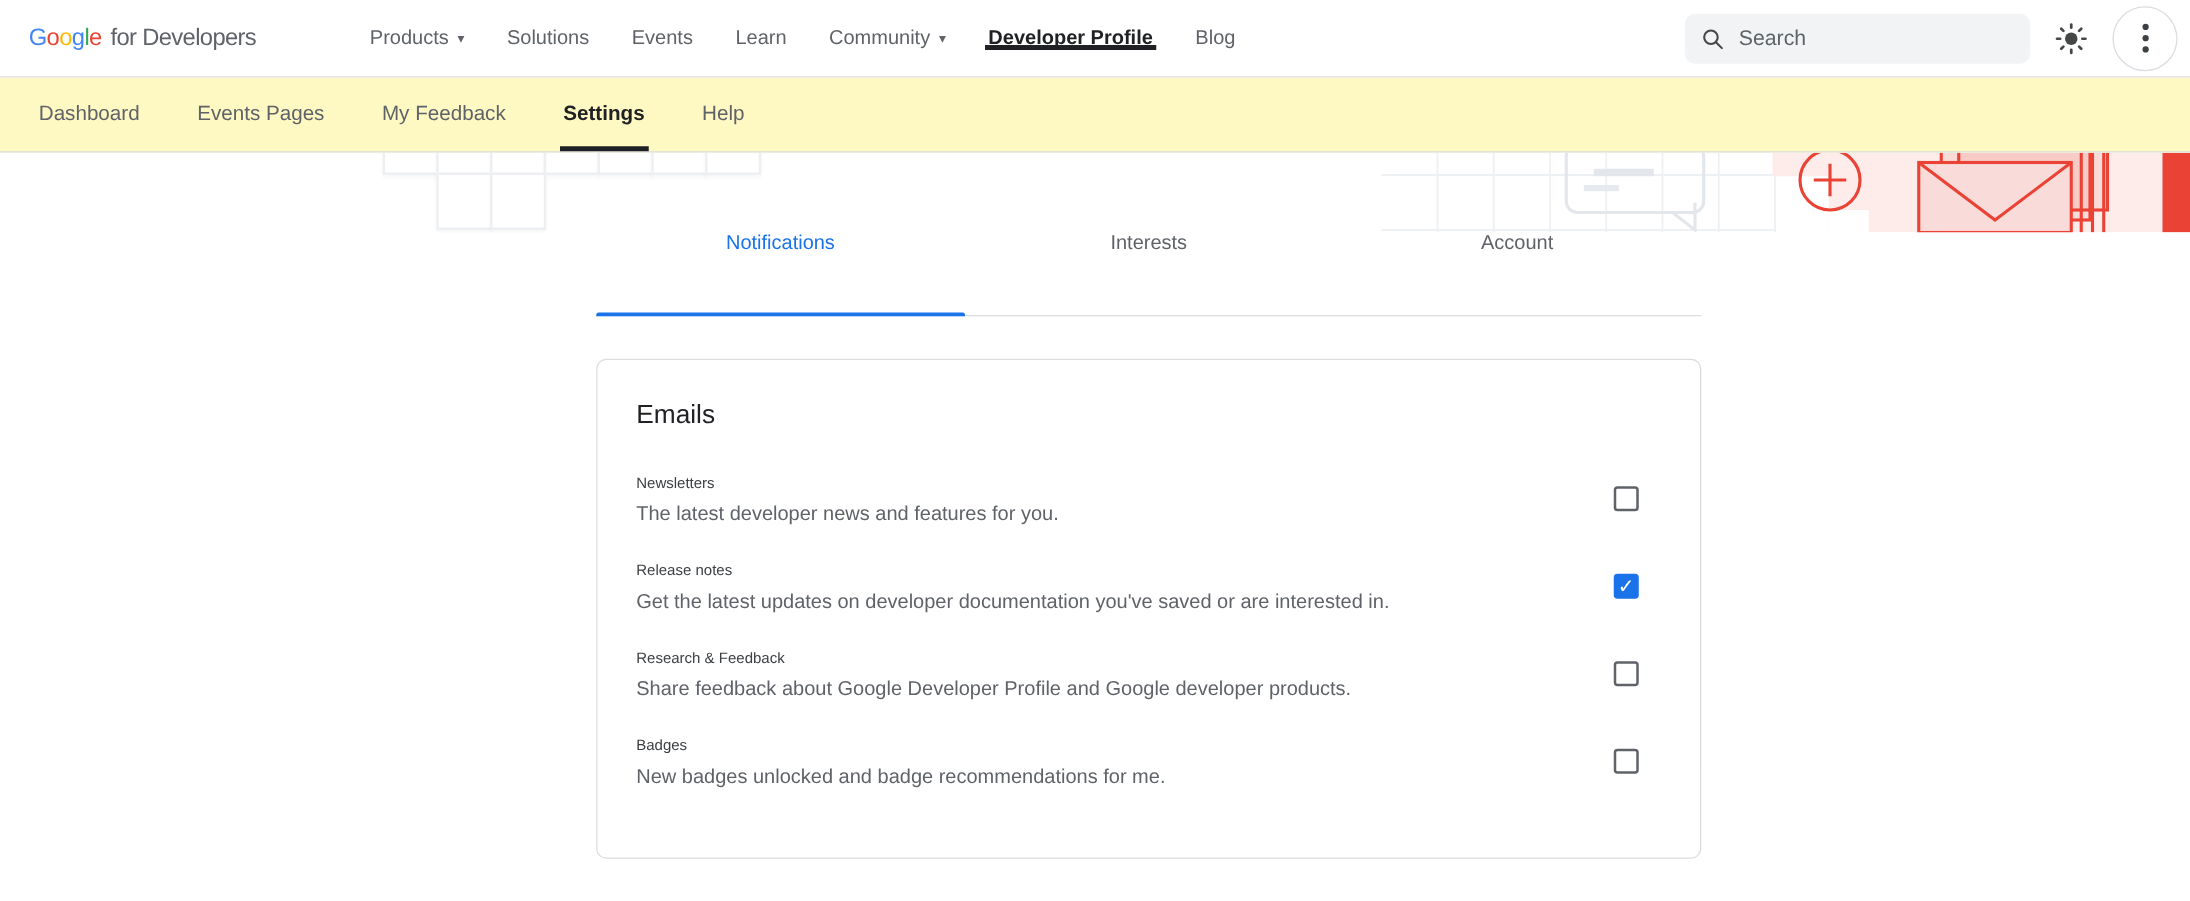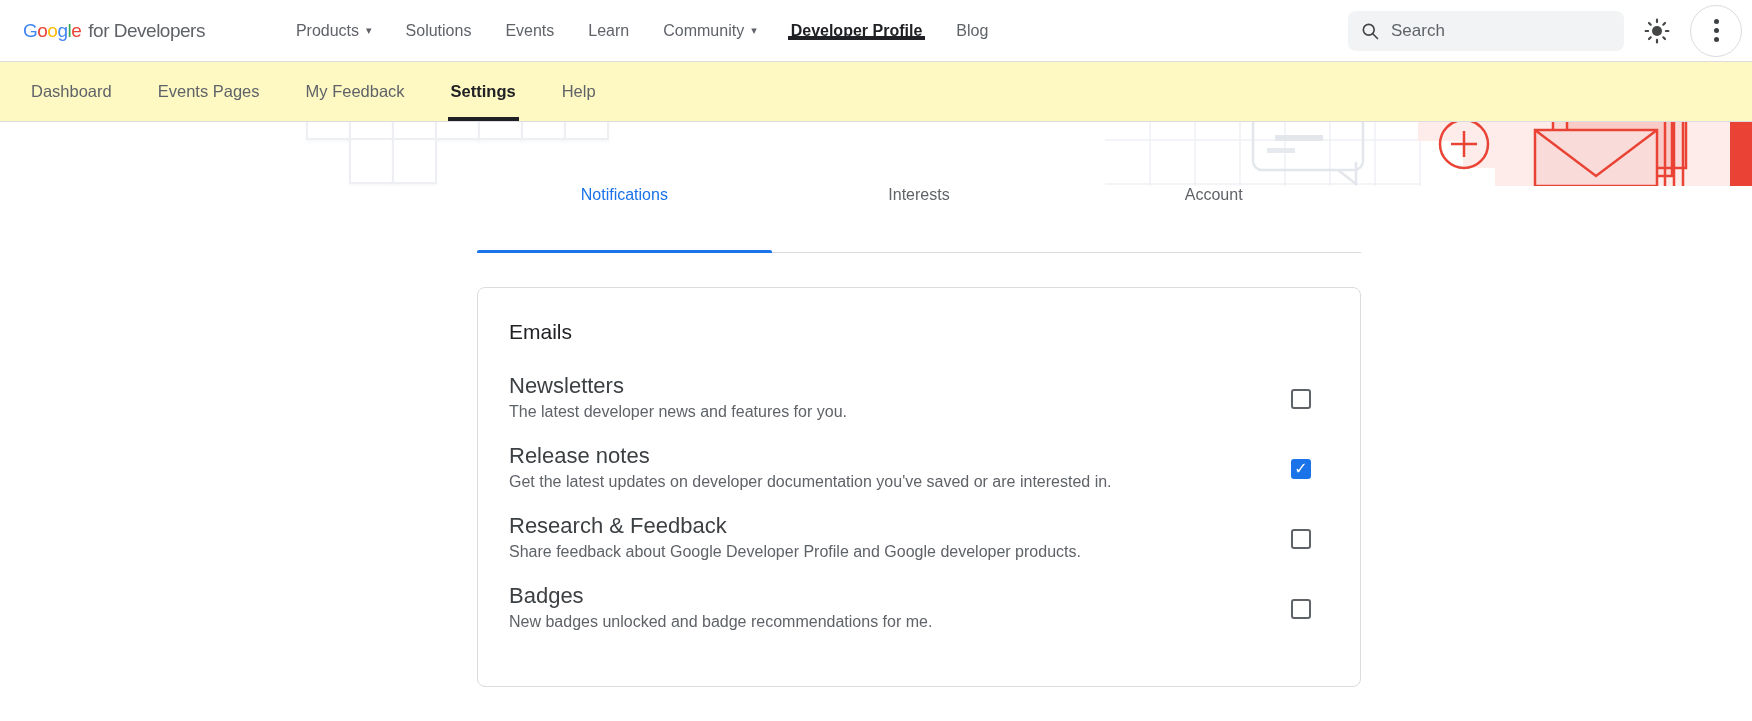--- a/index.html
+++ b/index.html
@@ -60,21 +60,21 @@
   .tab-indicator { display:none; position:absolute; left:0; right:0; bottom:-1px;
     height:3px; background:#1a73e8; border-radius:2px 2px 0 0; }
   .tab.active .tab-indicator { display:block; }
 
   
   .card { margin-top:34px; height:400px; border:1px solid #dadce0; border-radius:8px;
     padding:32px 40px 0 31px; background:#fff; }
   .card-title { font-size:21px; font-weight:400; color:#202124; margin-bottom:29px; }
   .pref-row { display:flex; align-items:center; margin-bottom:19px; }
   .pref-text { }
-  .pref-title { font-size:22px; color:#3c4043; line-height:26px; }
+  .pref-title { font-size:12px; color:#3c4043; line-height:26px; }
   .pref-desc { font-size:16px; color:#5f6368; line-height:25px; }
   .checkbox { width:20px; height:20px; border:2px solid #5f6368; border-radius:3px;
     margin-left:auto; margin-right:9px; cursor:pointer; flex-shrink:0;
     display:flex; align-items:center; justify-content:center; }
   .checkbox.checked { background:#1a73e8; border-color:#1a73e8; }
   .checkbox.checked::after { content:"✓"; color:#fff; font-size:16px; font-weight:700; }
 </style>
 </head>
 <body>
 

